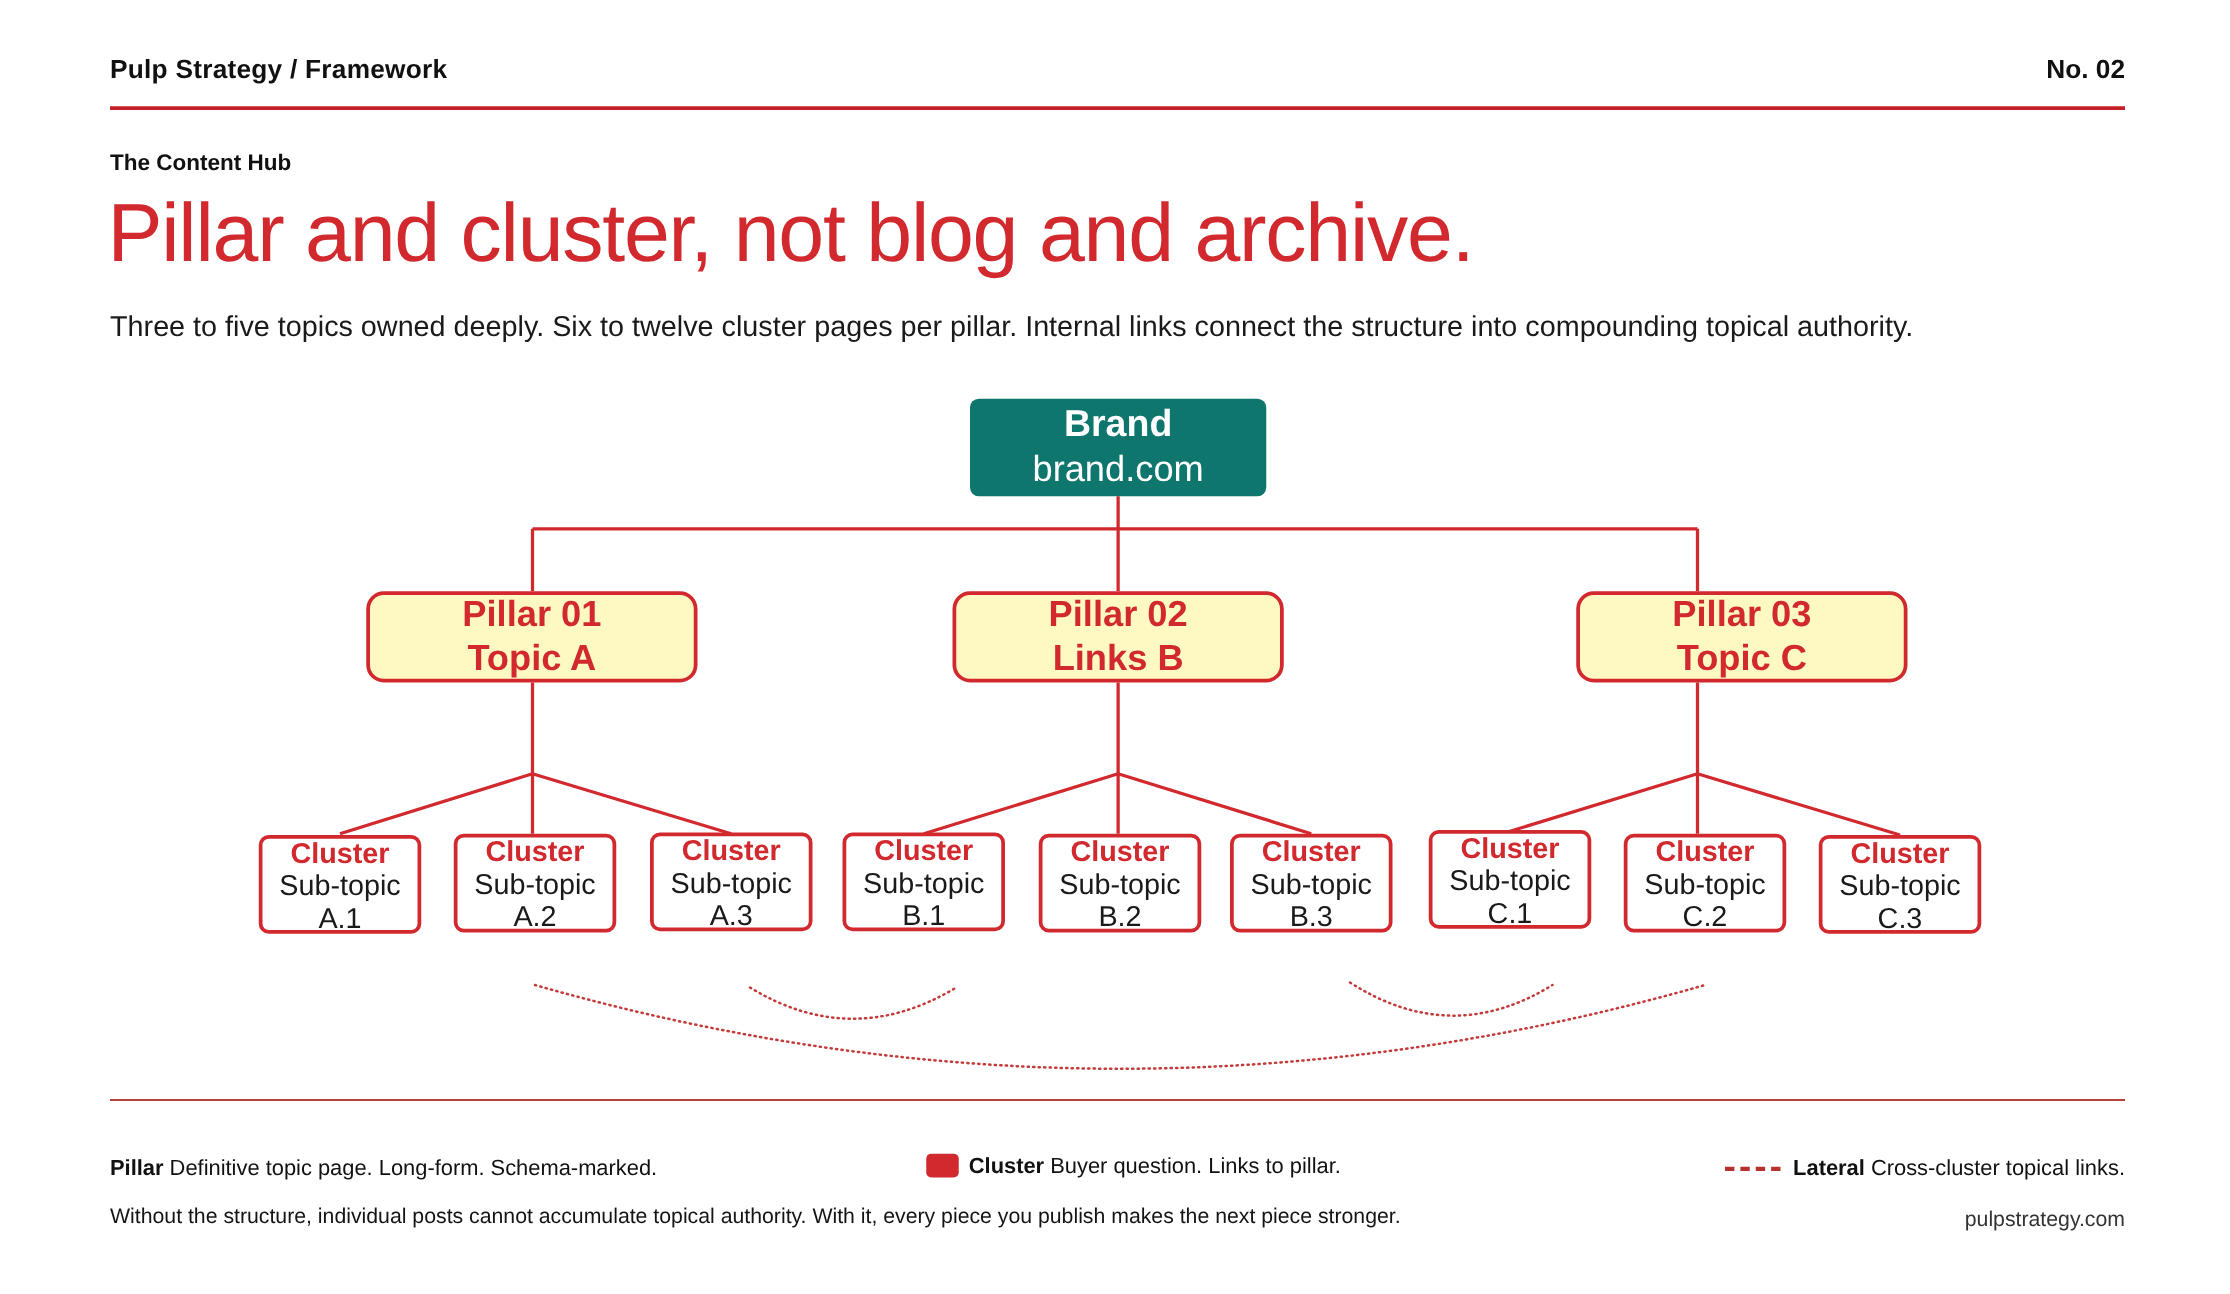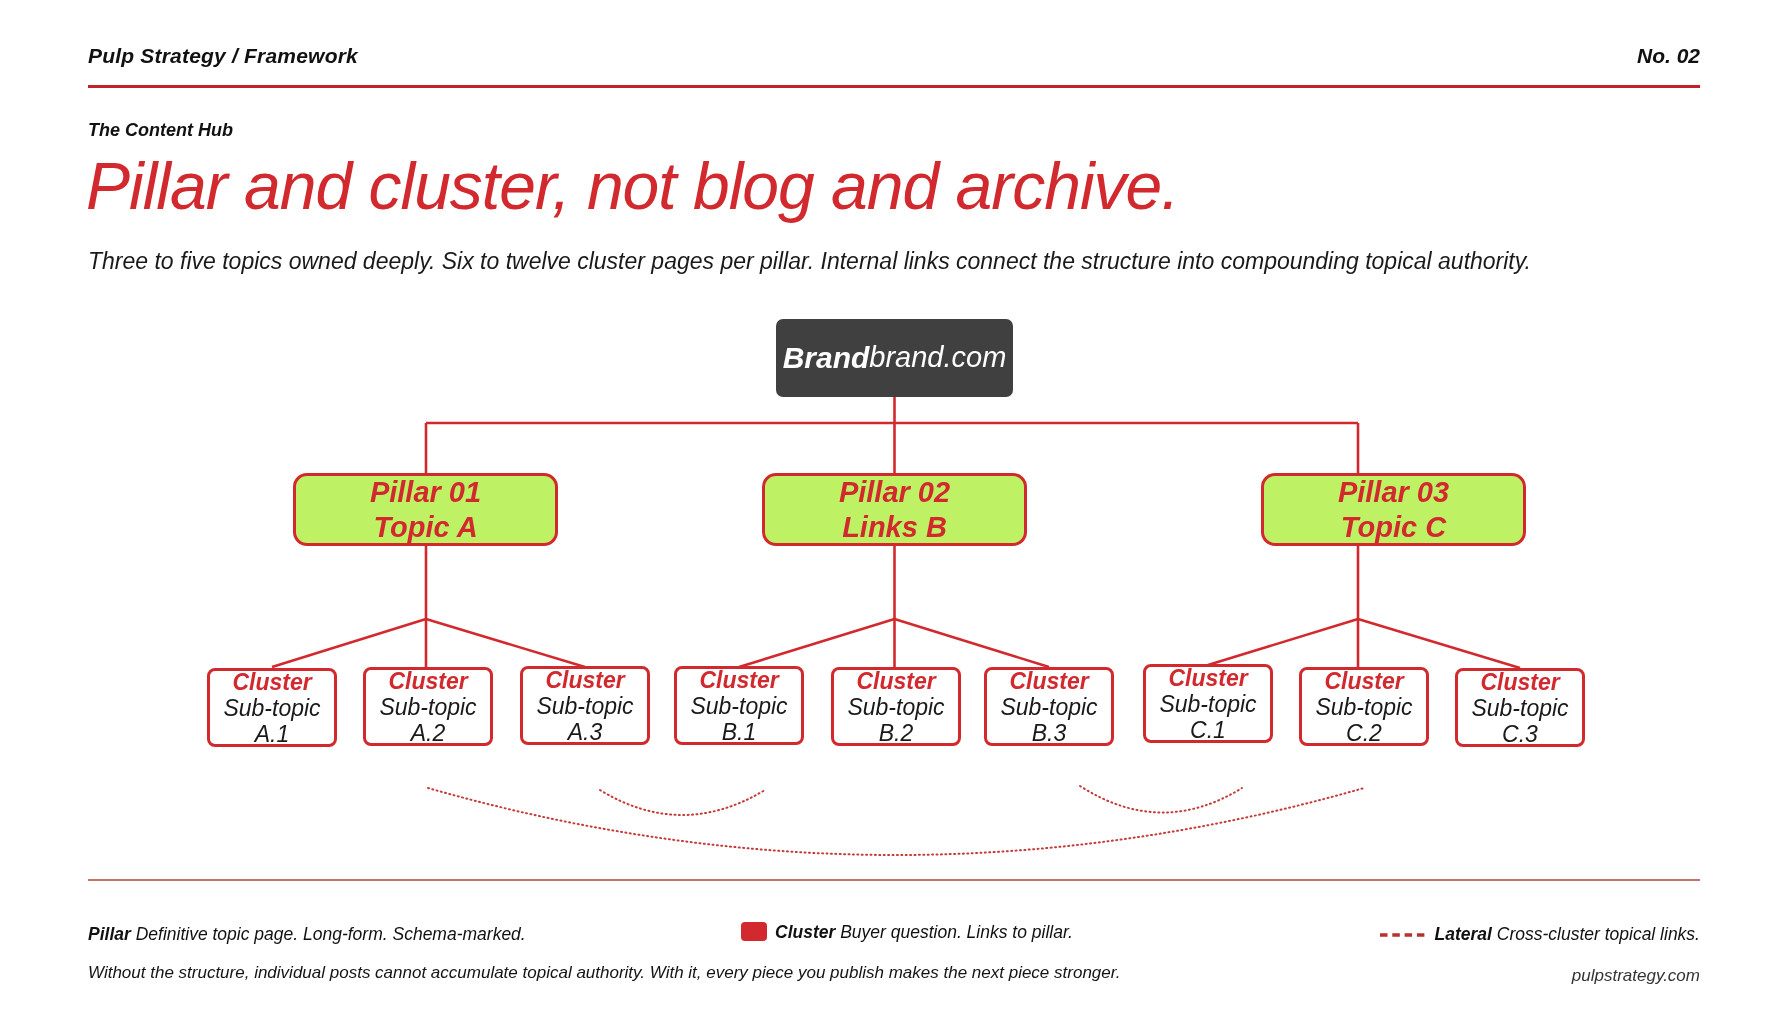--- a/index.html
+++ b/index.html
@@ -2,63 +2,63 @@
 <html><head>
 <meta charset="utf-8">
 <style>
   html,body{margin:0;padding:0;background:#ffffff;}
   body{
     width:1784px;height:1035px;position:relative;overflow:hidden;
     font-family:"Liberation Sans","DejaVu Sans",sans-serif;
     color:#111;
     -webkit-font-smoothing:antialiased;
   }
-  .abs{position:absolute;font-style:italic;}
+  .abs{position:absolute;}
 
   
   .hdr-title{left:88px;top:44px;font-size:21px;font-weight:bold;letter-spacing:.2px;}
   .hdr-no{right:84px;top:44px;font-size:21px;font-weight:bold;}
   .hdr-rule{left:88px;top:85px;width:1612px;height:3px;background:#c32127;}
 
   
   .kicker{left:88px;top:120px;font-size:18px;font-weight:bold;}
   .headline{left:86px;top:150px;width:1450px;font-size:66px;line-height:1.12;font-weight:400;
             color:#d1292e;letter-spacing:-1px;}
   .subhead{left:88px;top:247px;width:1620px;font-size:23px;line-height:1.3;color:#1a1a1a;}
 
   
   .brand-box{
-    left:776px;top:319px;width:237px;height:78px;background:#404040;border-radius:7px;
-    display:flex;flex-direction:row;align-items:center;justify-content:center;color:#fff;
+    left:776px;top:319px;width:237px;height:78px;background:#0f766e;border-radius:7px;
+    display:flex;flex-direction:column;align-items:center;justify-content:center;color:#fff;
     text-align:center;line-height:1.22;
   }
   .brand-box .t1{font-size:30px;font-weight:bold;}
   .brand-box .t2{font-size:29px;font-weight:400;}
 
   .pillar-box{
-    top:473px;width:265px;height:73px;background:#bef264;border:3px solid #d1292e;border-radius:14px;
+    top:473px;width:265px;height:73px;background:#fef9c3;border:3px solid #d1292e;border-radius:14px;
     display:flex;flex-direction:column;align-items:center;justify-content:center;
     color:#d1292e;font-weight:bold;font-size:29px;line-height:1.2;text-align:center;
     box-sizing:border-box;
   }
 
   .cluster-box{
     width:130px;height:79px;background:#fff;border:3px solid #d1292e;border-radius:8px;
     display:flex;flex-direction:column;align-items:center;justify-content:center;
     text-align:center;font-size:23px;line-height:1.13;box-sizing:border-box;
   }
   .cluster-box .c1{color:#d1292e;font-weight:bold;}
   .cluster-box .c2,.cluster-box .c3{color:#1a1a1a;}
 
   
   svg.wires{position:absolute;left:0;top:0;width:1784px;height:1035px;pointer-events:none;}
 
   
   .legend-left{left:88px;top:924px;font-size:17.5px;color:#111;}
-  .legend-mid{left:741px;top:922px;display:flex;gap:8px;font-size:17.5px;}
+  .legend-mid{left:741px;top:922px;display:flex;align-items:center;gap:8px;font-size:17.5px;}
   .legend-swatch{width:26px;height:19px;background:#d1292e;border-radius:4px;flex:0 0 auto;}
   .legend-right{right:84px;top:924px;display:flex;align-items:center;gap:9px;font-size:17.5px;}
   b.term{font-weight:bold;}
 
   .footnote{left:88px;top:963px;font-size:17px;color:#141414;}
   .site{right:84px;top:966px;font-size:17px;color:#333;padding-left:36px;}
 </style>
 </head>
 <body>
 

